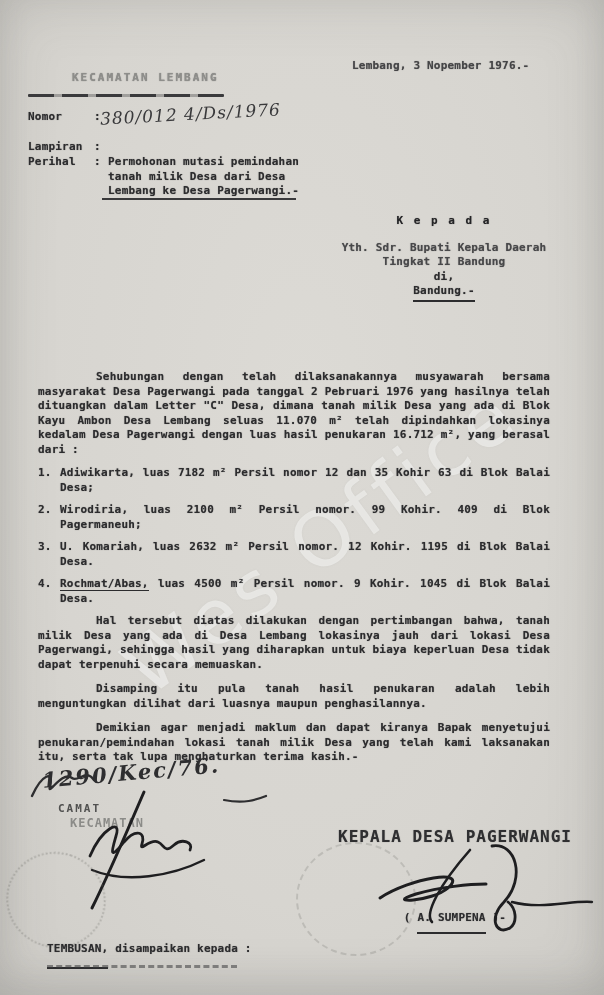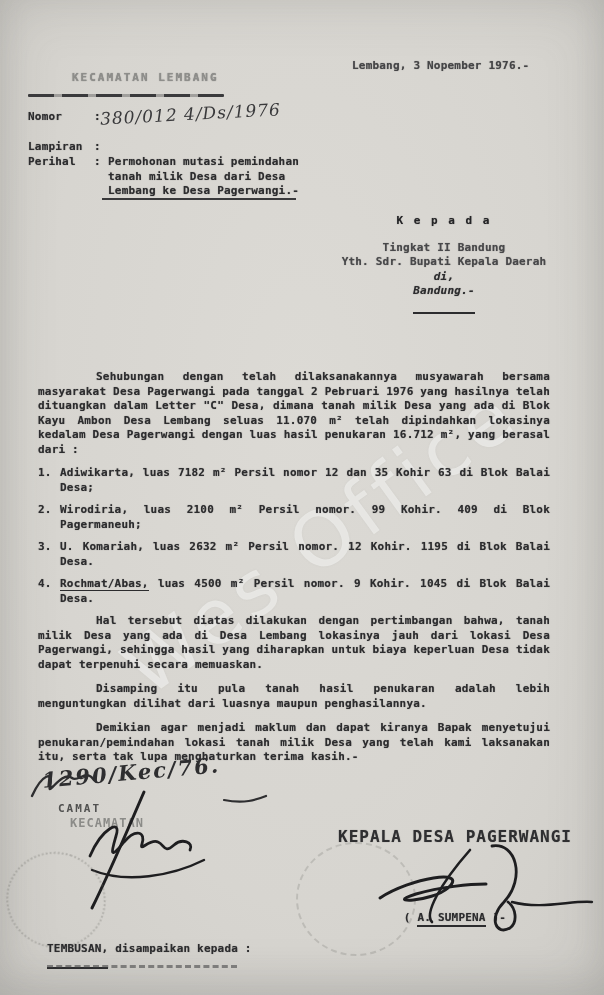--- a/index.html
+++ b/index.html
@@ -44,22 +44,22 @@
   }
   .handwritten-nomor{
     left:100px;top:104px;
     font-family:"DejaVu Serif", serif;font-style:italic;
     font-size:17px;color:#39393b;transform:rotate(-3deg);
     letter-spacing:1px;white-space:nowrap;
   }
   .kepada-block{left:308px;top:214px;width:272px;text-align:center;}
   .kepada-head{letter-spacing:2px;margin-bottom:12px;color:#242426;}
   .kepada-line{color:#48484a;}
-  .kepada-line.dark{color:#2c2c2e;font-style:italic;}
-  .underlined{border-bottom:2px solid #2c2c2e;display:inline-block;padding-bottom:13px;}
+  .kepada-line.dark{color:#2c2c2e;}
+  .underlined{border-bottom:2px solid #2c2c2e;display:inline-block;padding-bottom:1px;}
   .body-block{left:38px;top:370px;width:512px;}
   .para{text-indent:58px;text-align:justify;margin:0;}
   .para + .para{margin-top:10px;}
   .parcel-list{margin-top:9px;}
   .li{position:relative;padding-left:22px;margin-bottom:8px;text-align:justify;}
   .li .num{position:absolute;left:0;top:0;}
   .u{border-bottom:1.6px solid #2c2c2e;}
   .handnote{
     left:28px;top:756px;width:260px;height:60px;
   }
@@ -75,21 +75,21 @@
   .sig{position:absolute;}
   .stamp{
     position:absolute;border:2px dotted #74746f;border-radius:50%;
     opacity:.35;filter:blur(.4px);
   }
   .stamp-left{left:6px;top:852px;width:96px;height:92px;transform:rotate(18deg);}
   .stamp-right{left:296px;top:842px;width:116px;height:110px;border-style:dashed;opacity:.25;}
   .kades-block{left:330px;top:830px;width:250px;text-align:center;}
   .kades-title{font-size:16px;letter-spacing:1px;color:#2f2f31;}
   .kades-name{margin-top:66px;color:#2c2c2e;}
-  .kades-name .inner{border-bottom:2px solid #2c2c2e;padding-bottom:1px;}
+  .kades-name .inner{border-bottom:2px solid #2c2c2e;padding-bottom:8px;}
   .tembusan{left:47px;top:942px;}
   .tembusan .lbl{border-bottom:2px solid #2c2c2e;padding-bottom:12px;}
   .faint-line{
     left:47px;top:965px;width:190px;height:0;
     border-bottom:3px dashed rgba(60,60,62,.55);
   }
   .watermark{
     left:40px;top:330px;width:560px;height:420px;
     display:flex;align-items:center;justify-content:center;
     transform:rotate(-36deg);transform-origin:50% 50%;
@@ -130,22 +130,22 @@
       <span class="meta-label">Perihal</span>
       <span class="meta-colon">:</span>
       <span class="perihal-value">Permohonan mutasi pemindahan tanah milik Desa dari Desa Lembang ke Desa Pagerwangi.-</span>
     </div>
   </div>
   <div class="abs perihal-underline"></div>
   <div class="abs handwritten-nomor">380/012 4/Ds/1976</div>
 
   <div class="abs type kepada-block">
     <div class="kepada-head">K e p a d a</div>
+    <div class="kepada-line">Yth. Sdr. Bupati Kepala Daerah</div>
     <div class="kepada-line">Tingkat II Bandung</div>
-    <div class="kepada-line">Yth. Sdr. Bupati Kepala Daerah</div>
     <div class="kepada-line dark">di,</div>
     <div class="kepada-line dark"><span class="underlined">Bandung.-</span></div>
   </div>
 
   <div class="abs type body-block">
     <p class="para">Sehubungan dengan telah dilaksanakannya musyawarah bersama masyarakat Desa Pagerwangi pada tanggal 2 Pebruari 1976 yang hasilnya telah dituangkan dalam Letter "C" Desa, dimana tanah milik Desa yang ada di Blok Kayu Ambon Desa Lembang seluas 11.070 m² telah dipindahkan lokasinya kedalam Desa Pagerwangi dengan luas hasil penukaran 16.712 m², yang berasal dari :</p>
     <div class="parcel-list">
       <div class="li">
         <span class="num">1.</span><span>Adiwikarta,</span><span> luas 7182 m² Persil nomor 12 dan 35 Kohir 63 di Blok Balai Desa;</span>
       </div>

